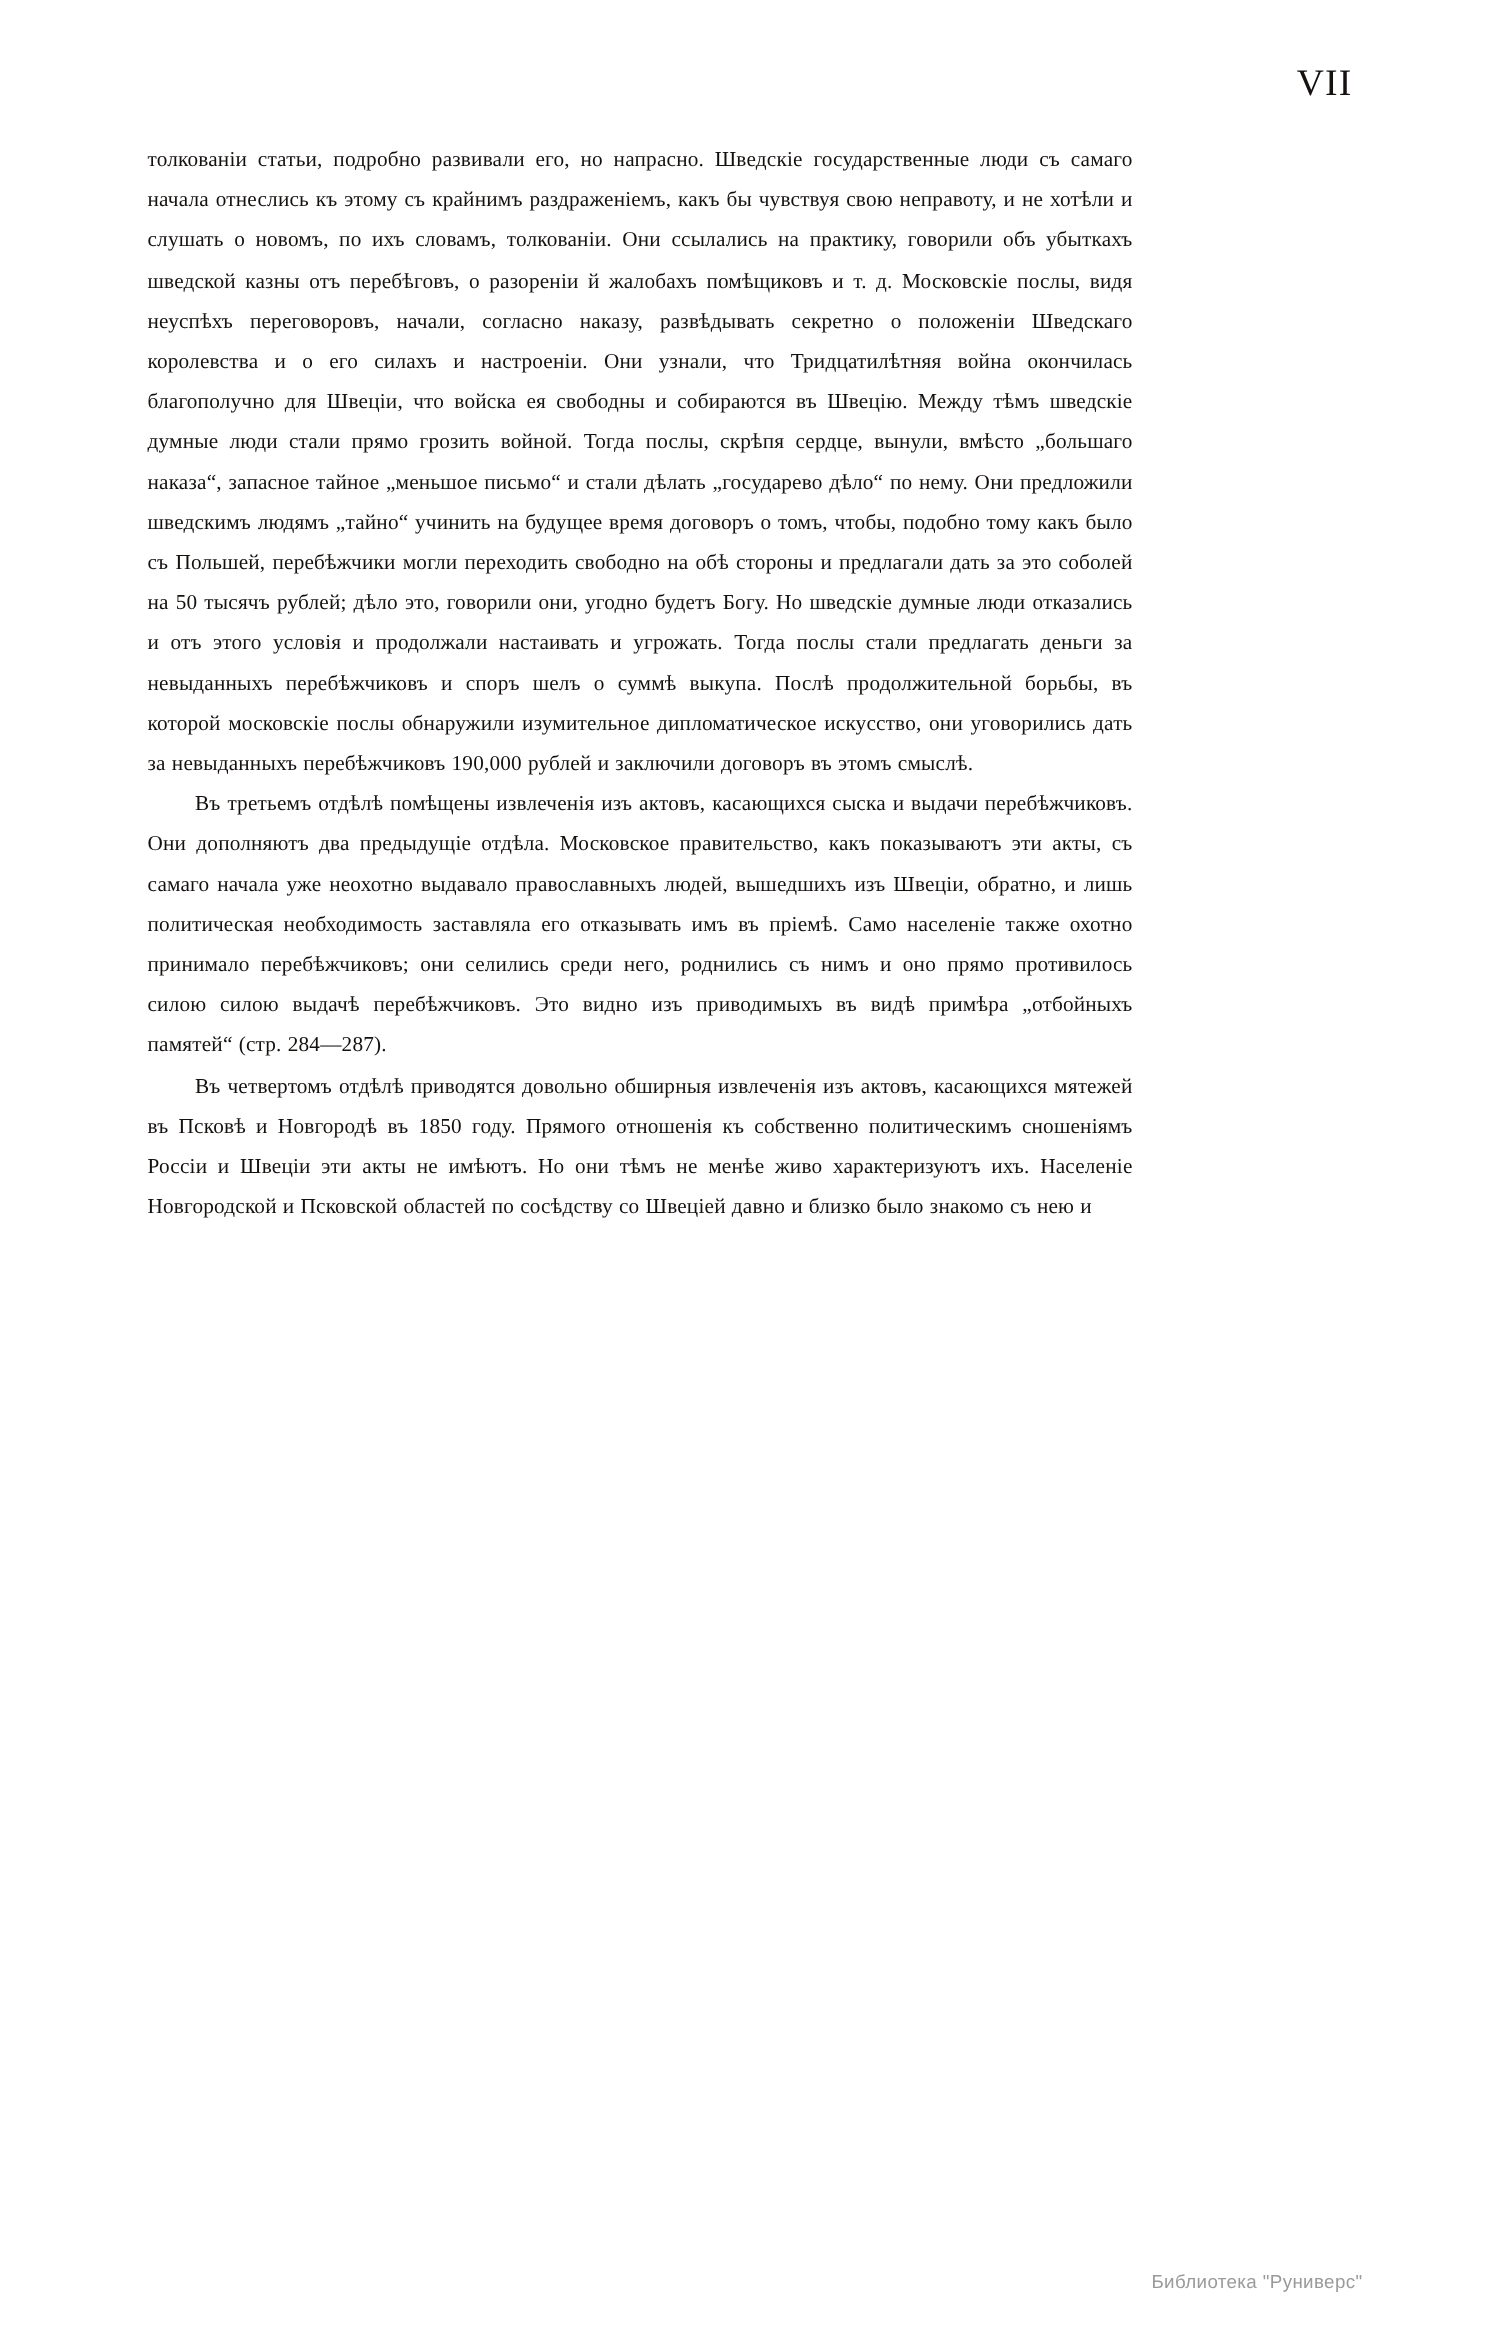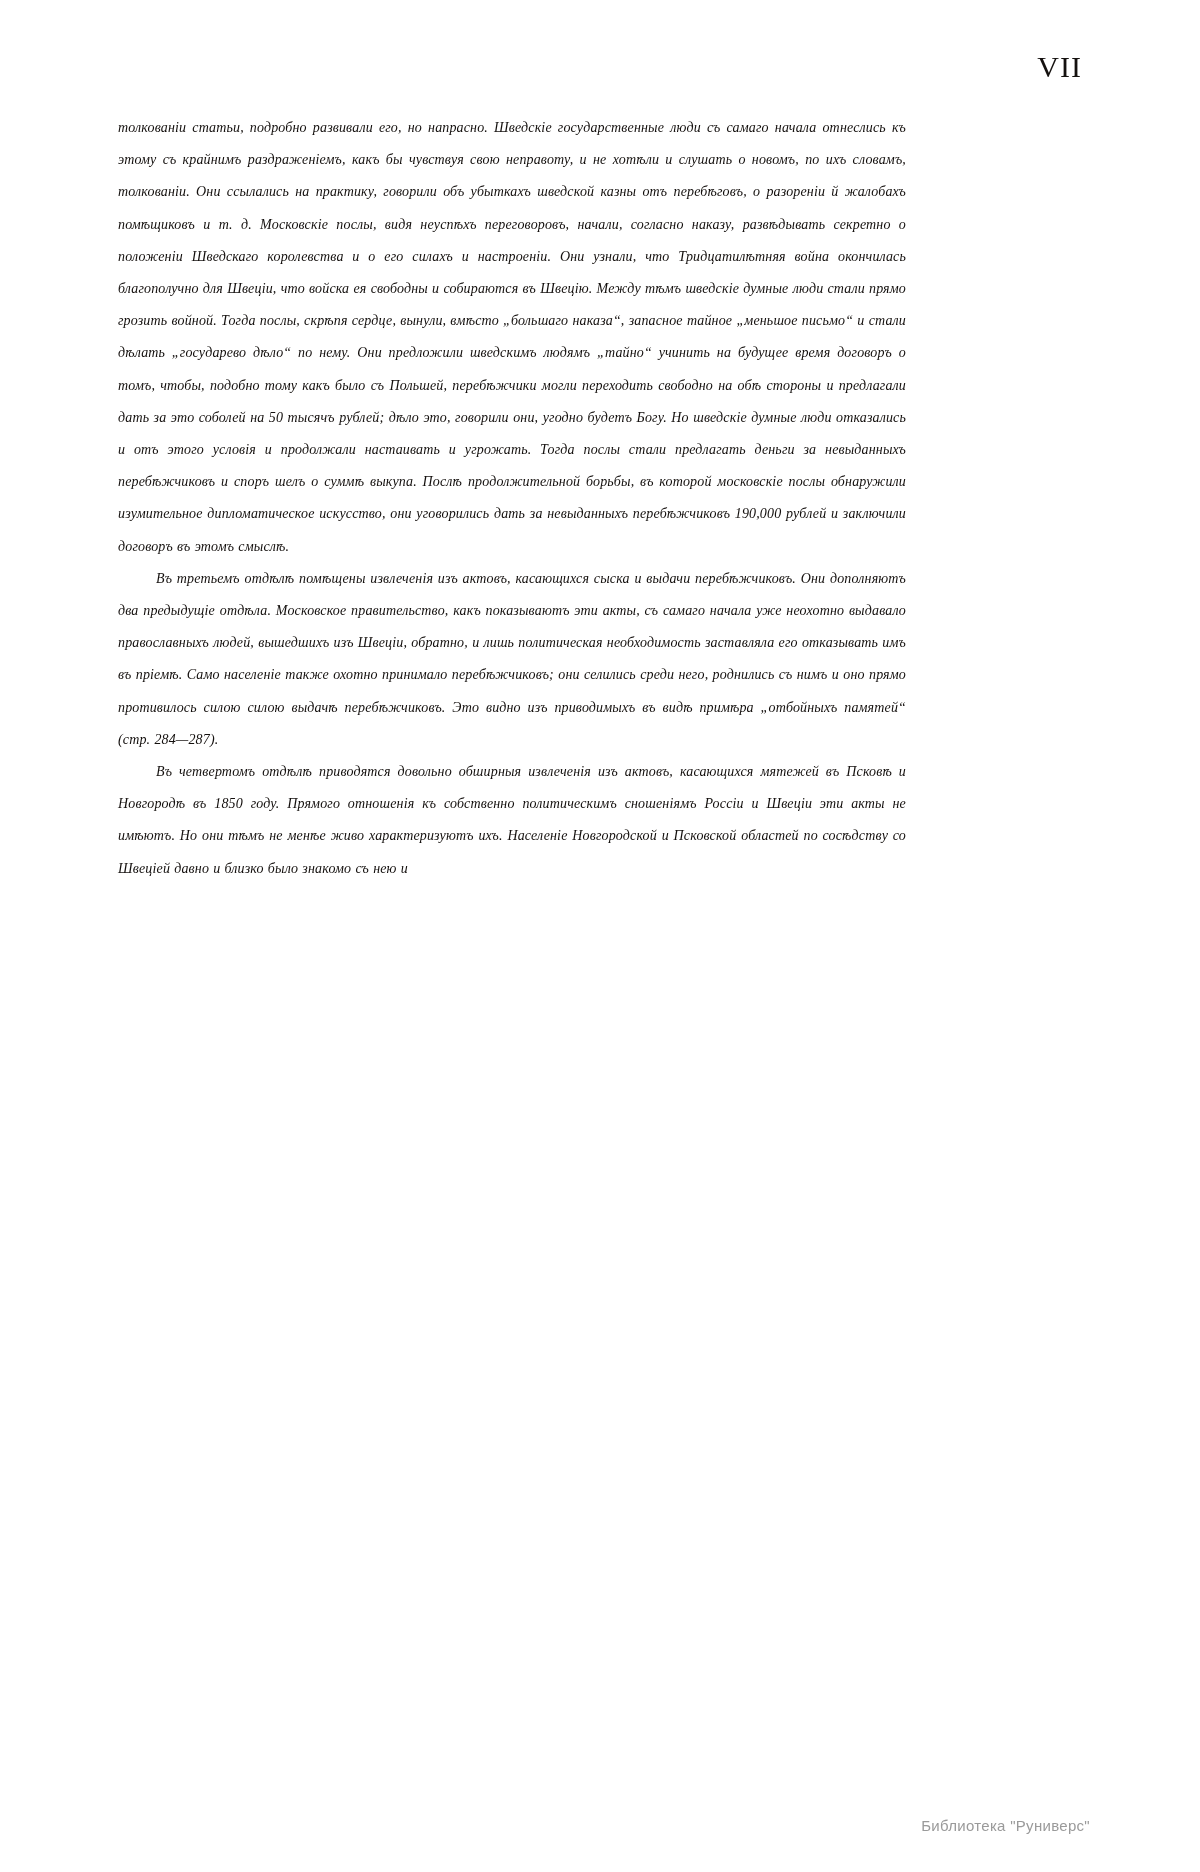--- a/index.html
+++ b/index.html
@@ -32,28 +32,27 @@
     font-family: "Liberation Serif", "DejaVu Serif", serif;
   }
   .text-body {
     position: absolute;
     left: 118px;
     top: 112px;
     width: 788px;
   }
   .para {
     margin: 0;
-    font-size: 14px;
+    font-size: 17px;
     line-height: 32.2px;
     text-align: justify;
     text-justify: inter-word;
     color: #14100e;
     letter-spacing: 0.15px;
     word-spacing: 0.5px;
-    font-style: italic;
   }
   .para + .para {
     text-indent: 38px;
   }
   .watermark {
     position: absolute;
     right: 110px;
     bottom: 38px;
     font-size: 15px;
     color: #9a9a9a;

